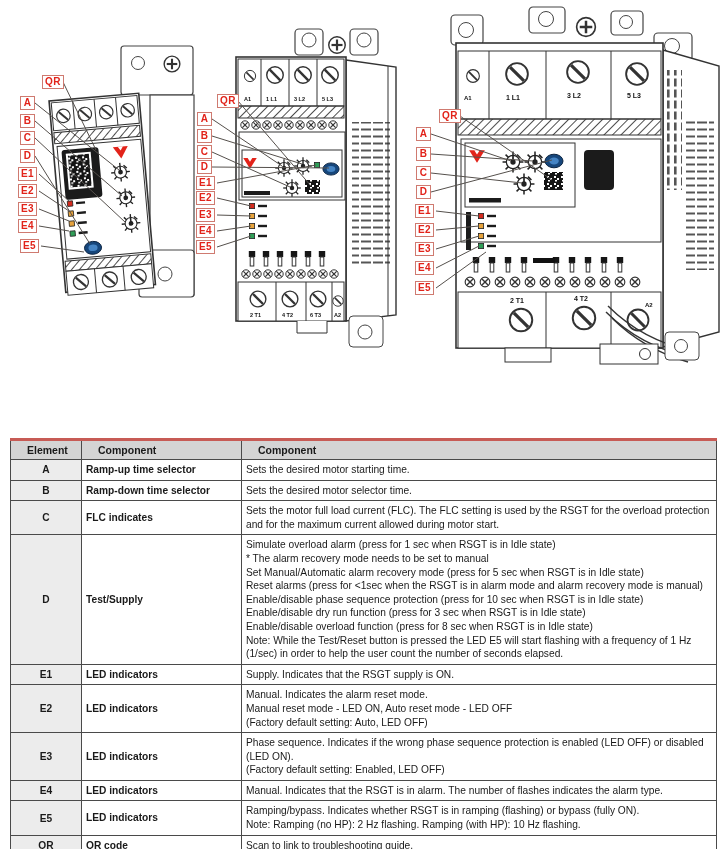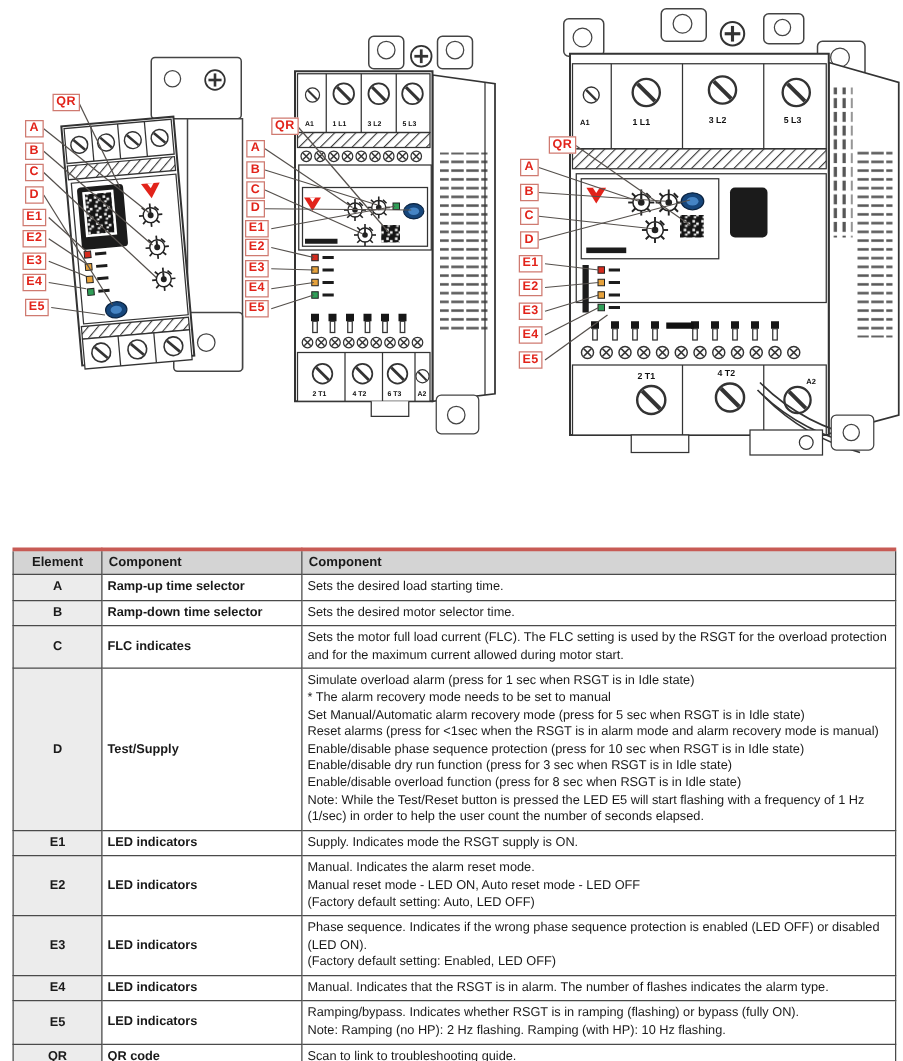--- a/index.html
+++ b/index.html
@@ -7,21 +7,21 @@
   .figure{position:relative;width:722px;height:438px;}
   .figure svg{position:absolute;left:0;top:0;}
   .callout{position:absolute;border:1px solid #cf7a70;color:#e2231a;background:#fff;font-weight:bold;
            font-size:10px;line-height:12px;padding:0 2px;letter-spacing:.4px;min-width:9px;text-align:center;}
   .tlabel{font-size:5.5px;font-weight:bold;fill:#111;font-family:"Liberation Sans",sans-serif;}
   .tlabel-md{font-size:6px;}
   .tlabel-lg{font-size:7px;}
   table{border-collapse:collapse;margin-left:10px;width:706px;table-layout:fixed;
         border:1px solid #3f3f3f;border-top:3px solid #c75b55;font-size:10.2px;color:#1a1a1a;}
   th,td{border:1px solid #4a4a4a;padding:3px 4px;vertical-align:middle;}
-  th{background:#d4d4d4;text-align:left;font-size:10.5px;padding:3px 5px;}
+  th{background:#d4d4d4;text-align:left;font-size:10.5px;padding:3px 16px;}
   th.col-element{text-align:center;}
   td.cell-element{background:#ececec;text-align:center;font-weight:bold;}
   td.cell-component{line-height:13.6px;font-weight:bold;}
   td.cell-function{white-space:pre-line;line-height:13.6px;}
 </style>
 </head>
 <body>
 
 <div class="figure">
 <svg width="722" height="438" viewBox="0 0 722 438">
@@ -399,21 +399,21 @@
     <tr>
       <th class="col-element">Element</th>
       <th>Component</th>
       <th>Component</th>
     </tr>
   </thead>
   <tbody>
       <tr>
         <td class="cell-element">A</td>
         <td class="cell-component">Ramp-up time selector</td>
-        <td class="cell-function">Sets the desired load starting time.</td>
+        <td class="cell-function">Sets the desired motor starting time.</td>
       </tr>
       <tr>
         <td class="cell-element">B</td>
         <td class="cell-component">Ramp-down time selector</td>
         <td class="cell-function">Sets the desired motor selector time.</td>
       </tr>
       <tr>
         <td class="cell-element">C</td>
         <td class="cell-component">FLC indicates</td>
         <td class="cell-function">Sets the motor full load current (FLC). The FLC setting is used by the RSGT for the overload protection and for the maximum current allowed during motor start.</td>
@@ -426,21 +426,21 @@
 Set Manual/Automatic alarm recovery mode (press for 5 sec when RSGT is in Idle state)
 Reset alarms (press for &lt;1sec when the RSGT is in alarm mode and alarm recovery mode is manual)
 Enable/disable phase sequence protection (press for 10 sec when RSGT is in Idle state)
 Enable/disable dry run function (press for 3 sec when RSGT is in Idle state)
 Enable/disable overload function (press for 8 sec when RSGT is in Idle state)
 Note: While the Test/Reset button is pressed the LED E5 will start flashing with a frequency of 1 Hz (1/sec) in order to help the user count the number of seconds elapsed.</td>
       </tr>
       <tr>
         <td class="cell-element">E1</td>
         <td class="cell-component">LED indicators</td>
-        <td class="cell-function">Supply. Indicates mode the RSGT supply is ON.</td>
+        <td class="cell-function">Supply. Indicates that the RSGT supply is ON.</td>
       </tr>
       <tr>
         <td class="cell-element">E2</td>
         <td class="cell-component">LED indicators</td>
         <td class="cell-function">Manual. Indicates the alarm reset mode.
 Manual reset mode - LED ON, Auto reset mode - LED OFF
 (Factory default setting: Auto, LED OFF)</td>
       </tr>
       <tr>
         <td class="cell-element">E3</td>

